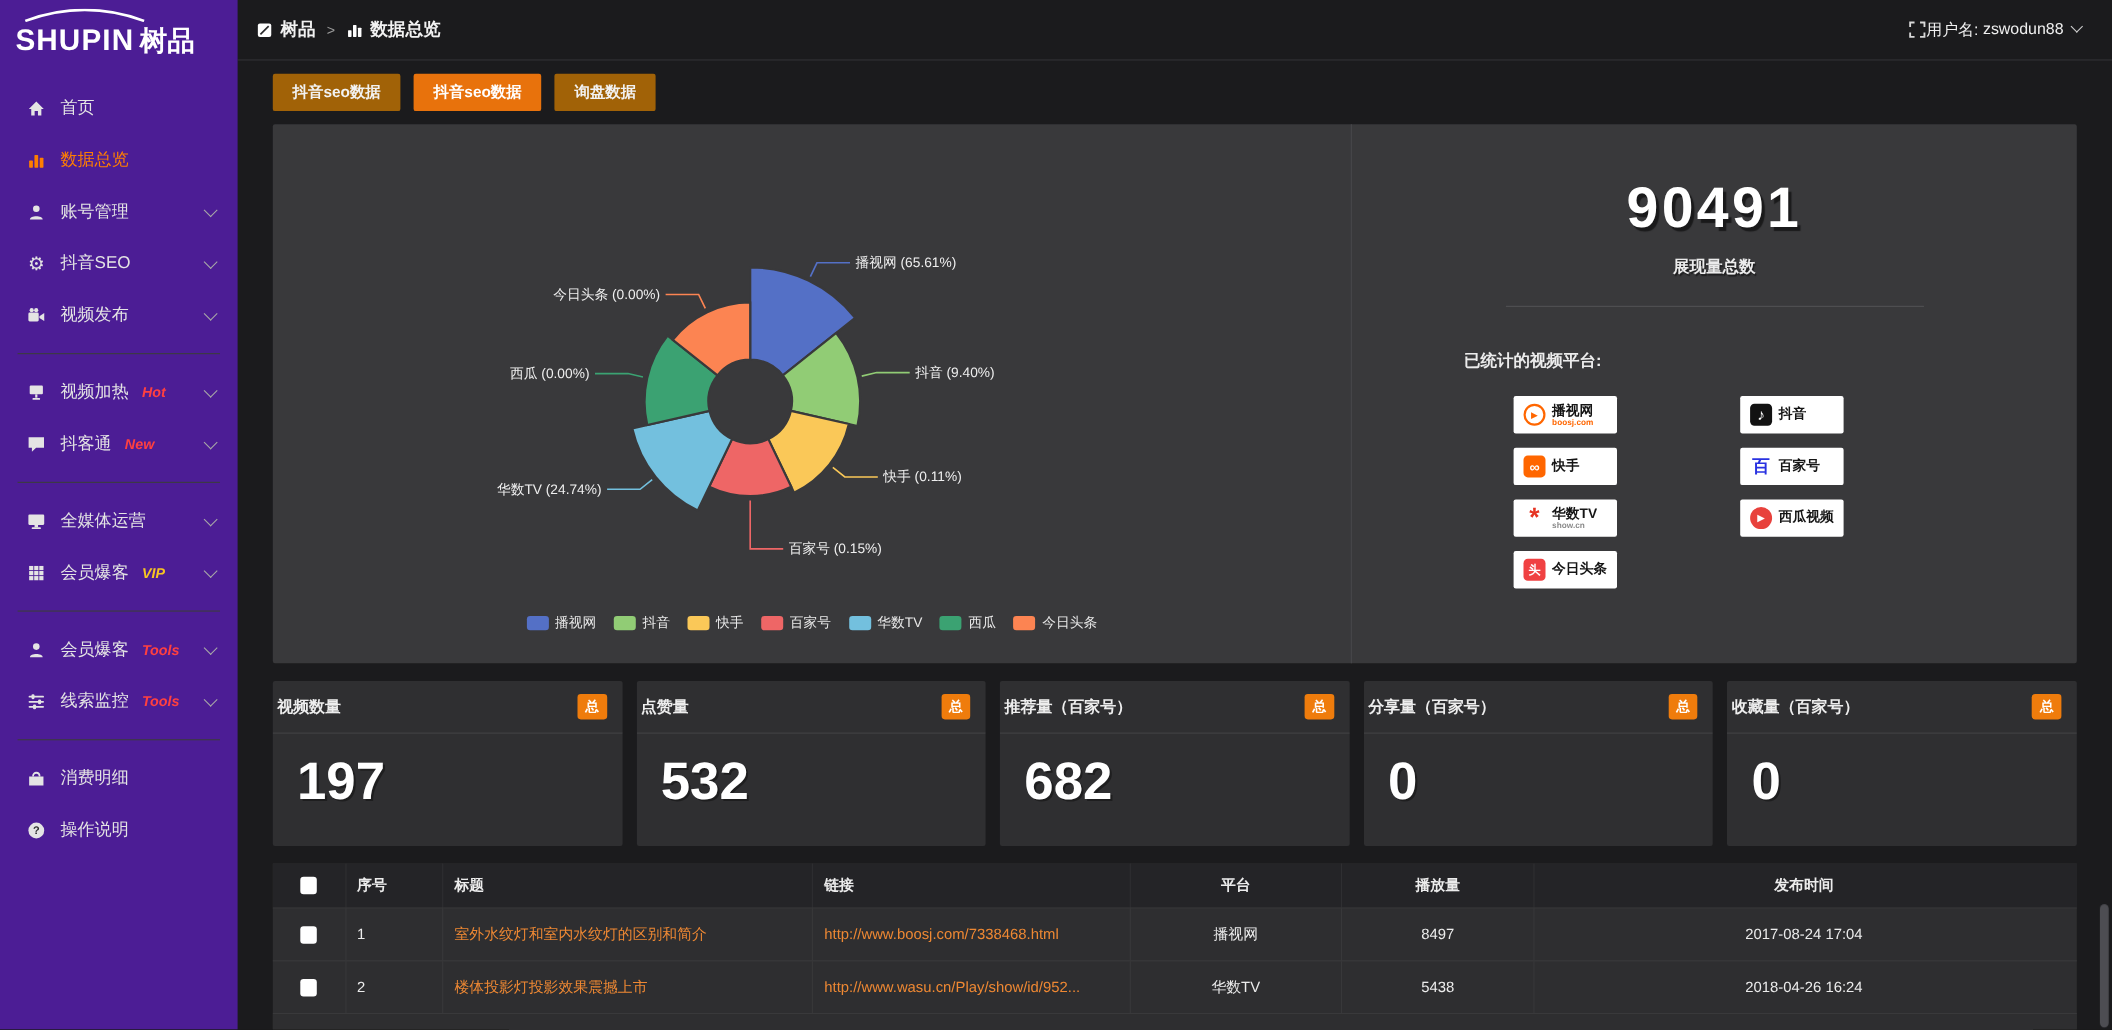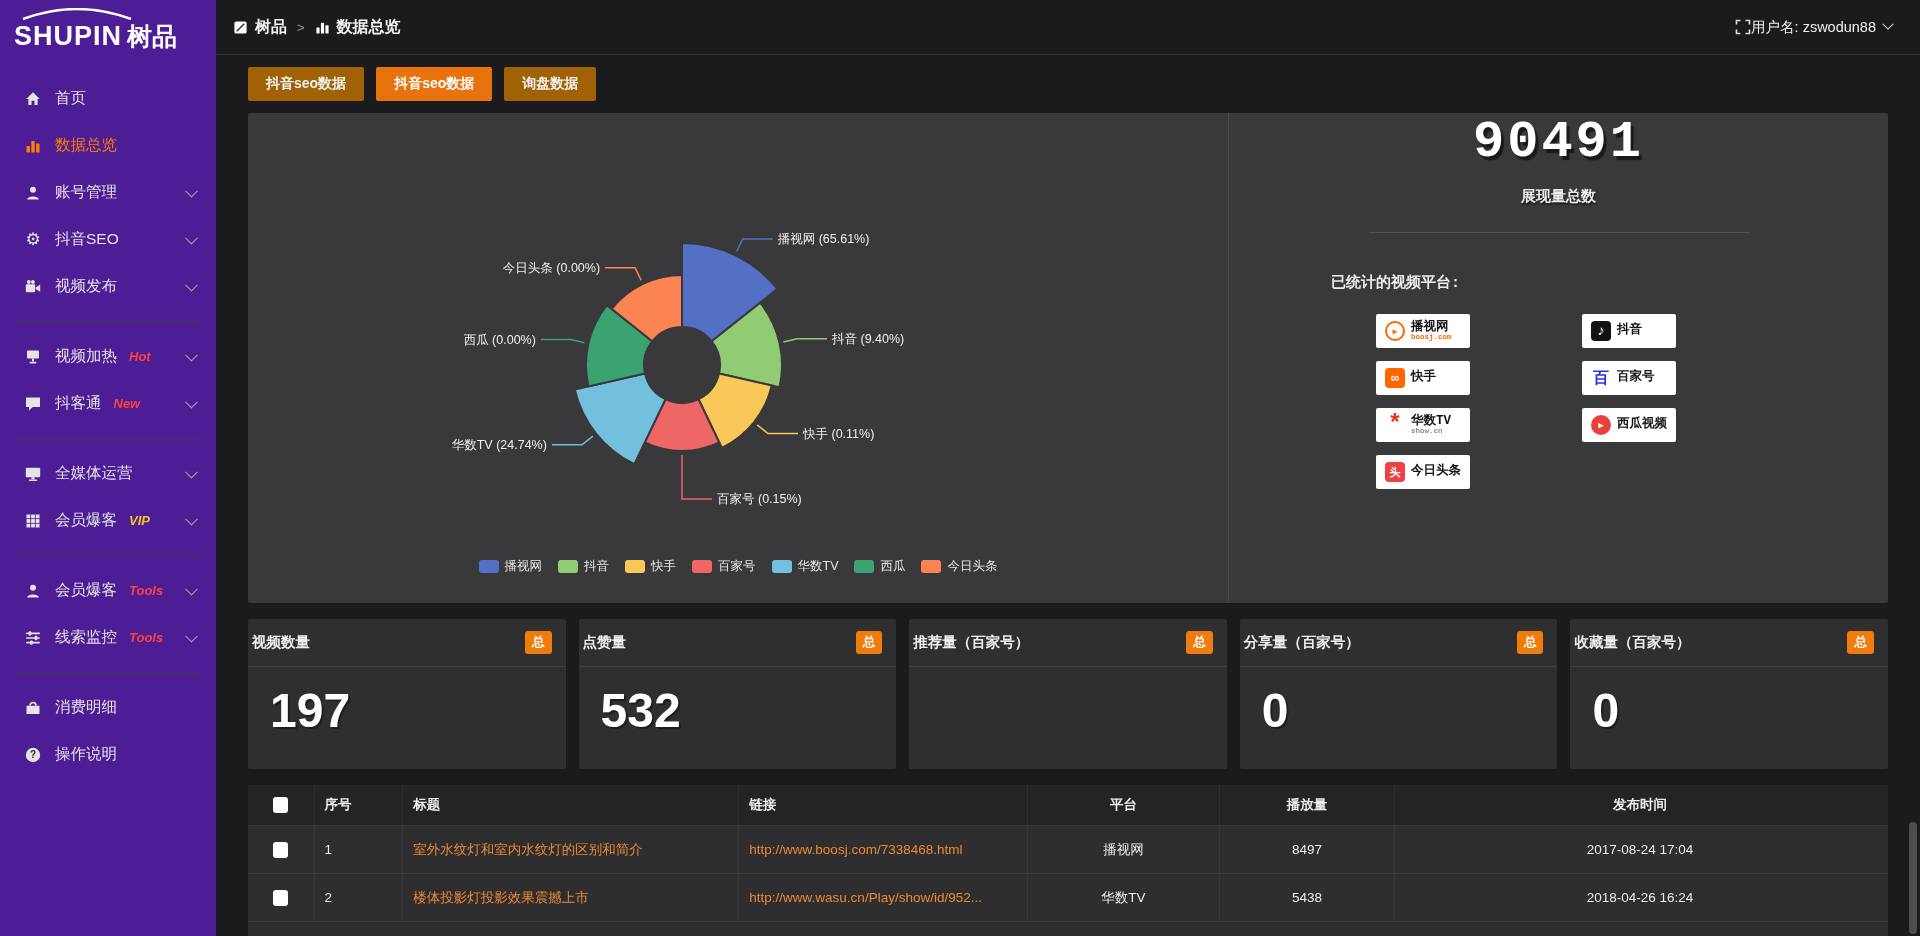--- a/index.html
+++ b/index.html
@@ -37,21 +37,21 @@
   .tabs{display:flex;gap:12px;margin-bottom:12px;}
   .tab{height:34px;padding:0 18px;display:flex;align-items:center;background:#a16207;color:#f2f2f2;
     font-size:14px;font-weight:700;border-radius:2px;cursor:pointer;}
   .tab.active{background:#e8720c;color:#fff;}
   
   .panel{height:490px;background:#39393b;display:flex;border-radius:2px;}
   .panel-left{width:980px;position:relative;border-right:1px solid #48484b;}
   .legend{position:absolute;left:0;right:0;bottom:28px;display:flex;justify-content:center;gap:16px;}
   .lg-item{display:flex;align-items:center;gap:6px;font-size:12.5px;color:#e8e8e8;cursor:pointer;}
   .lg-chip{width:20px;height:13px;border-radius:3px;}
-  .panel-right{flex:1;font-family:Liberation Mono, monospace;}
+  .panel-right{flex:1;padding-top:46px;}
   .big-num{text-align:center;font-size:52px;line-height:60px;font-weight:800;color:#fff;letter-spacing:3px;
     text-shadow:3px 4px 1px rgba(0,0,0,.55);}
   .big-label{text-align:center;font-size:15px;font-weight:700;margin-top:14px;text-shadow:1px 2px 1px rgba(0,0,0,.5);}
   .sum-hr{width:380px;margin:26px auto 0;border:none;border-top:1px solid #525254;}
   .plat-title{margin:40px 0 0 102px;font-size:15px;font-weight:700;}
   .platforms{display:flex;gap:112px;margin:22px 0 0 147px;}
   .plat-col{display:flex;flex-direction:column;gap:13px;}
   .badge-plat{display:flex;align-items:center;gap:6px;background:#fff;border-radius:2px;
     padding:4px 9px;height:34px;box-sizing:border-box;min-width:78px;cursor:pointer;}
   .plogo{width:20px;height:20px;display:flex;align-items:center;justify-content:center;
@@ -425,20 +425,21 @@
               <span class="card-title">点赞量</span>
               <span class="badge-total">总</span>
             </div>
             <div class="card-val">532</div>
           </div>
           <div class="card">
             <div class="card-hd">
               <span class="card-title">推荐量（百家号）</span>
               <span class="badge-total">总</span>
             </div>
+            <div class="card-val">682</div>
           </div>
           <div class="card">
             <div class="card-hd">
               <span class="card-title">分享量（百家号）</span>
               <span class="badge-total">总</span>
             </div>
             <div class="card-val">0</div>
           </div>
           <div class="card">
             <div class="card-hd">

